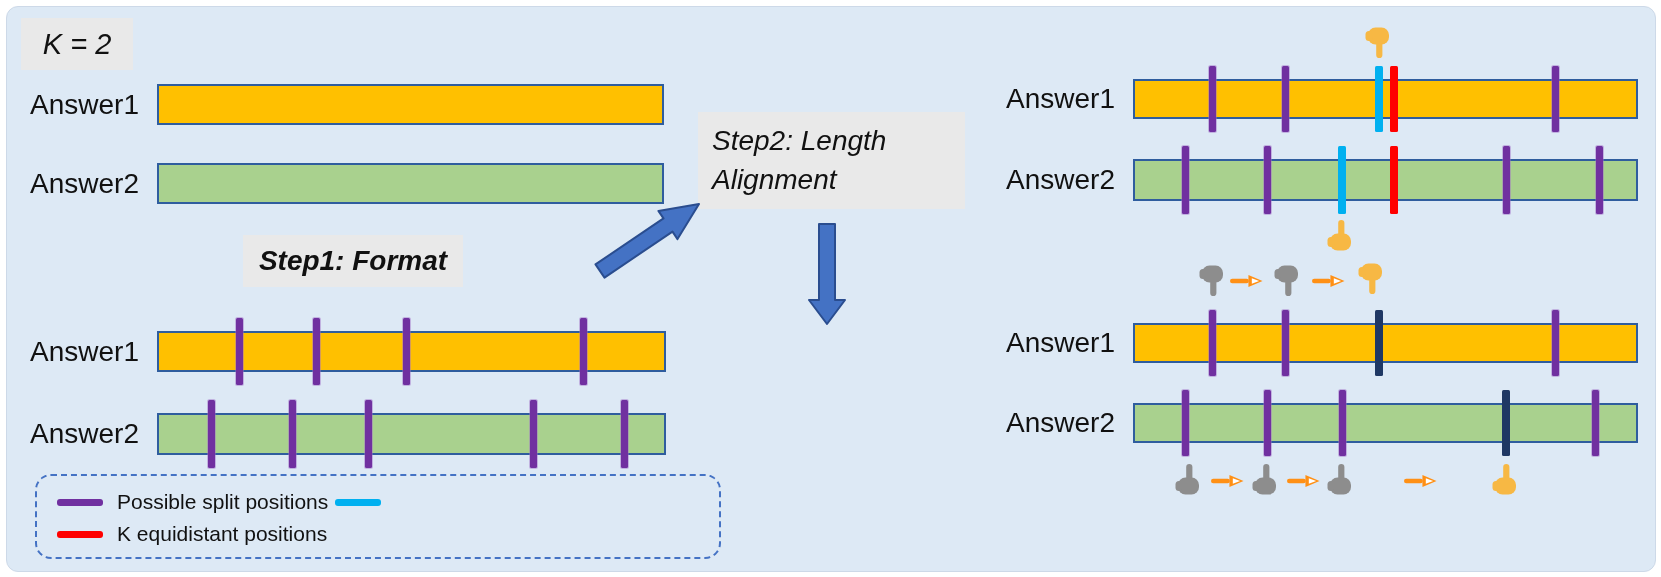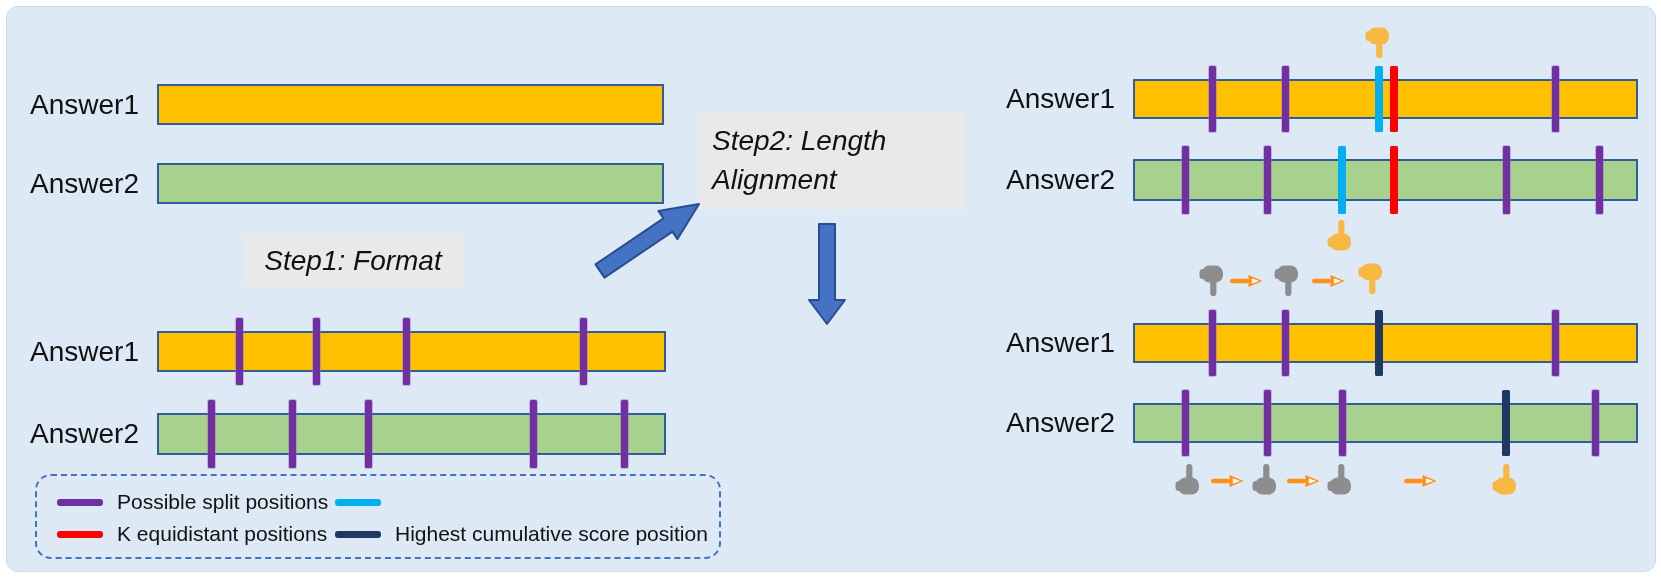--- a/index.html
+++ b/index.html
@@ -4,21 +4,21 @@
 <style>
   html,body{margin:0;padding:0;background:#ffffff;font-family:"Liberation Sans",sans-serif;}
   .canvas{position:relative;width:1661px;height:577px;overflow:hidden;background:#ffffff;}
   .panel{position:absolute;left:6px;top:6px;width:1648px;height:564px;background:#dde9f5;
          border:1px solid #cdd9e8;border-radius:12px;}
   .kbox{position:absolute;left:21px;top:18px;width:112px;height:52px;background:#e9e9e9;
         display:flex;align-items:center;justify-content:center;font-style:italic;
         font-size:29px;color:#111;}
   .stepbox{position:absolute;background:#e9e9e9;color:#111;font-style:italic;font-size:28px;
            line-height:1.38;display:flex;align-items:center;}
-  .stepbox.center{justify-content:center;}
+  .stepbox.center{justify-content:center;font-weight:bold;}
   .stepbox .inner{padding:6px 14px;}
   .row-label{position:absolute;width:190px;text-align:right;font-size:28px;color:#111;
              display:flex;align-items:center;justify-content:flex-end;}
   .bar{position:absolute;box-sizing:border-box;border:2px solid #2F5D9E;}
   .tick{position:absolute;border-radius:1.5px;}
   .legend{position:absolute;left:35px;top:474px;width:686px;height:85px;box-sizing:border-box;
           border:2px dashed #4472C4;border-radius:16px;background:transparent;}
   .legend-grid{position:absolute;left:20px;top:10px;width:646px;height:64px;display:grid;
                grid-template-columns:278px 368px;grid-template-rows:32px 32px;align-items:center;}
   .legend-item{display:flex;align-items:center;gap:14px;}
@@ -26,20 +26,23 @@
   .legend-label{font-size:21px;color:#111;white-space:nowrap;}
   .icon-abs{position:absolute;}
   svg{display:block;}
 </style>
 </head>
 <body>
 
 <div class="canvas">
   <div class="panel"></div>
 
+  <div class="kbox">
+    <span>K = 2</span>
+  </div>
 
   <div class="stepbox center" style="left:243px;top:235px;width:220px;height:52px;">
     <span class="inner">Step1: Format</span>
   </div>
 
   <div class="stepbox" style="left:698px;top:112px;width:267px;height:97px;">
     <span class="inner">Step2:  Length Alignment</span>
   </div>
 
 
@@ -53,24 +56,20 @@
         <div class="legend-item">
           <div class="legend-swatch" style="background: rgb(112, 48, 160);"></div>
           <div class="legend-label">Possible split positions</div>
         </div>
         <div class="legend-item">
           <div class="legend-swatch" style="background: rgb(0, 176, 240);"></div>
         </div>
         <div class="legend-item">
           <div class="legend-swatch" style="background: rgb(255, 0, 0);"></div>
           <div class="legend-label">K equidistant positions</div>
-        </div>
-        <div class="legend-item">
-          <div class="legend-swatch" style="background: rgb(31, 56, 100);"></div>
-          <div class="legend-label">Highest cumulative score position</div>
         </div>
       </div>
   </div>
 <div class="row-label" style="left: -51px; top: 84px; height: 41px;">Answer1</div>
     <div class="bar" style="left: 157px; top: 84px; width: 507px; height: 41px; background: rgb(255, 192, 0);"></div>
     <div class="row-label" style="left: -51px; top: 163px; height: 41px;">Answer2</div>
     <div class="bar" style="left: 157px; top: 163px; width: 507px; height: 41px; background: rgb(169, 209, 142);"></div>
     <div class="row-label" style="left: -51px; top: 331px; height: 41px;">Answer1</div>
     <div class="bar" style="left: 157px; top: 331px; width: 509px; height: 41px; background: rgb(255, 192, 0);"></div>
     <div class="tick" style="left: 235.5px; top: 318px; width: 7px; height: 67px; background: rgb(112, 48, 160); box-shadow: rgba(160, 110, 200, 0.45) 0px 0px 0px 1px;"></div>

